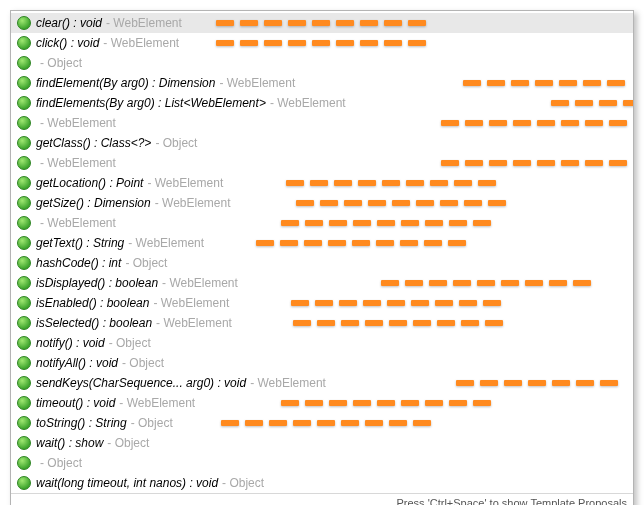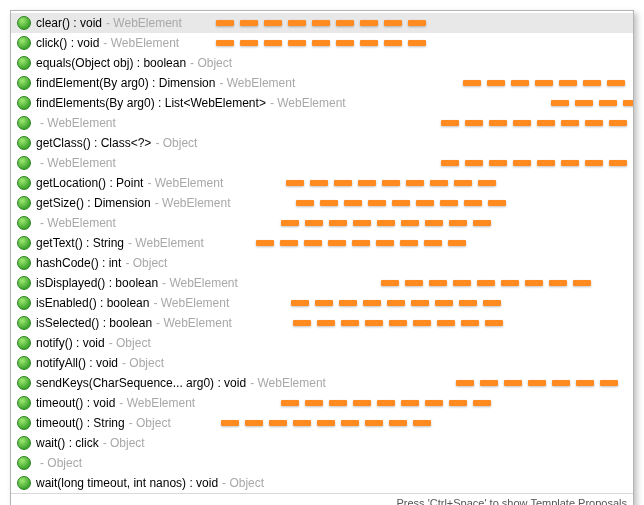--- a/index.html
+++ b/index.html
@@ -36,20 +36,21 @@
     width: 14px;
     height: 14px;
     border-radius: 7px;
     background: radial-gradient(circle at 35% 30%, #9fe872, #3fa52e 70%);
     border: 1px solid #2b8420;
     margin-right: 5px;
     flex: 0 0 auto;
   }
   .sig {
     color: #000;
+    font-style: italic;
   }
   .src {
     color: #a8a8a8;
     margin-left: 4px;
   }
   .highlight {
     position: absolute;
     height: 8px;
     display: flex;
     gap: 6px;
@@ -102,21 +103,20 @@
           <span class="dash" style="width: 18px;"></span>
           <span class="dash" style="width: 18px;"></span>
           <span class="dash" style="width: 18px;"></span>
           <span class="dash" style="width: 18px;"></span>
           <span class="dash" style="width: 18px;"></span>
           <span class="dash" style="width: 18px;"></span>
         </span>
       </div>
       <div class="row">
         <span class="method-icon"></span>
-        <span class="sig">equals(Object obj) : boolean</span>
         <span class="src"> - Object</span>
       </div>
       <div class="row">
         <span class="method-icon"></span>
         <span class="sig">findElement(By arg0) : Dimension</span>
         <span class="src"> - WebElement</span>
         <span class="highlight" style="left: 452px; top: 7px;">
           <span class="dash" style="width: 18px;"></span>
           <span class="dash" style="width: 18px;"></span>
           <span class="dash" style="width: 18px;"></span>
@@ -321,37 +321,37 @@
           <span class="dash" style="width: 18px;"></span>
           <span class="dash" style="width: 18px;"></span>
           <span class="dash" style="width: 18px;"></span>
           <span class="dash" style="width: 18px;"></span>
           <span class="dash" style="width: 18px;"></span>
           <span class="dash" style="width: 18px;"></span>
         </span>
       </div>
       <div class="row">
         <span class="method-icon"></span>
-        <span class="sig">timeout() : String</span>
+        <span class="sig">toString() : String</span>
         <span class="src"> - Object</span>
         <span class="highlight" style="left: 210px; top: 7px;">
           <span class="dash" style="width: 18px;"></span>
           <span class="dash" style="width: 18px;"></span>
           <span class="dash" style="width: 18px;"></span>
           <span class="dash" style="width: 18px;"></span>
           <span class="dash" style="width: 18px;"></span>
           <span class="dash" style="width: 18px;"></span>
           <span class="dash" style="width: 18px;"></span>
           <span class="dash" style="width: 18px;"></span>
           <span class="dash" style="width: 18px;"></span>
         </span>
       </div>
       <div class="row">
         <span class="method-icon"></span>
-        <span class="sig">wait() : click</span>
+        <span class="sig">wait() : show</span>
         <span class="src"> - Object</span>
       </div>
       <div class="row">
         <span class="method-icon"></span>
         <span class="src"> - Object</span>
       </div>
       <div class="row">
         <span class="method-icon"></span>
         <span class="sig">wait(long timeout, int nanos) : void</span>
         <span class="src"> - Object</span>

